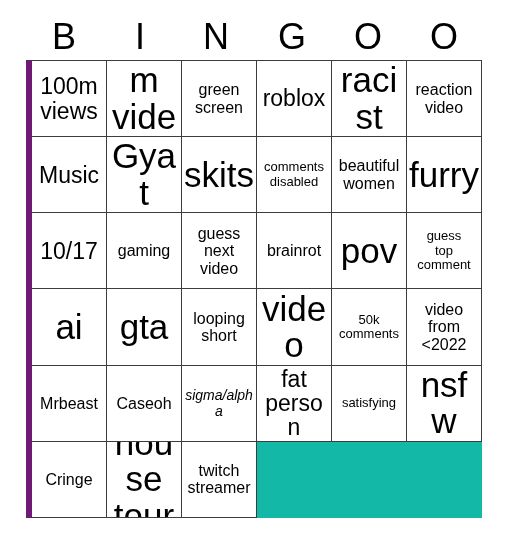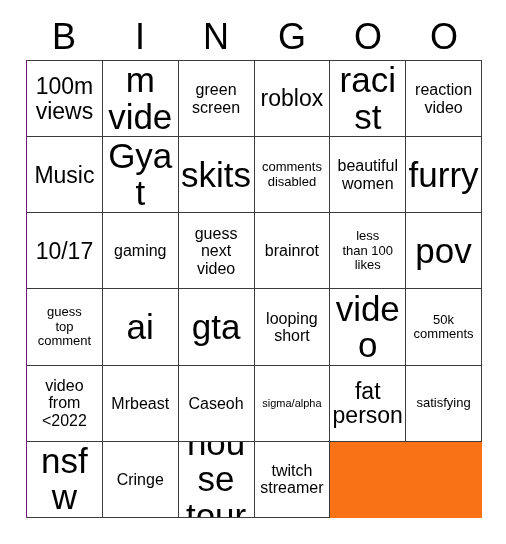--- a/index.html
+++ b/index.html
@@ -49,23 +49,23 @@
   #grid {
     position: absolute;
     left: 26px;
     top: 60px;
     width: 456px;
     height: 458px;
     display: grid;
     grid-template-columns: repeat(6, 1fr);
     grid-template-rows: repeat(6, 1fr);
     border-top: 1px solid #3c3c3c;
-    border-left: 1px solid #701a75;
+    border-left: 6px solid #701a75;
     box-sizing: border-box;
-    background: #f97316;
+    background: #14b8a6;
   }
   .cell {
     border-right: 1px solid #3c3c3c;
     border-bottom: 1px solid #3c3c3c;
     box-sizing: border-box;
     display: flex;
     align-items: center;
     justify-content: center;
     text-align: center;
     padding: 1px 2px;
@@ -74,21 +74,21 @@
   }
   .cell-text {
     display: block;
     width: 100%;
     line-height: 1.06;
     word-wrap: break-word;
     white-space: pre-line;
   }
 
   
-  .fs-xs  .cell-text { font-size: 11px; line-height: 1.15; }
+  .fs-xs  .cell-text { font-size: 14px; line-height: 1.15; font-style: italic; }
   .fs-s   .cell-text { font-size: 13px; line-height: 1.12; }
   .fs-m   .cell-text { font-size: 16px; line-height: 1.10; }
   .fs-l   .cell-text { font-size: 16px; line-height: 1.08; }
   .fs-xl  .cell-text { font-size: 23px; line-height: 1.06; }
   .fs-xxl .cell-text { font-size: 35px; line-height: 1.04; }
 </style>
 </head>
 <body>
 
 <div id="bingo-card">
@@ -155,25 +155,20 @@
         <span class="cell-text">gaming</span>
       </div>
     <div class="cell fs-m">
         <span class="cell-text">guess
 next
 video</span>
       </div>
     <div class="cell fs-l">
         <span class="cell-text">brainrot</span>
       </div>
-    <div class="cell fs-s">
-        <span class="cell-text">less
-than 100
-likes</span>
-      </div>
     <div class="cell fs-xxl">
         <span class="cell-text">pov</span>
       </div>
 
     <div class="cell fs-s">
         <span class="cell-text">guess
 top
 comment</span>
       </div>
     <div class="cell fs-xxl">

